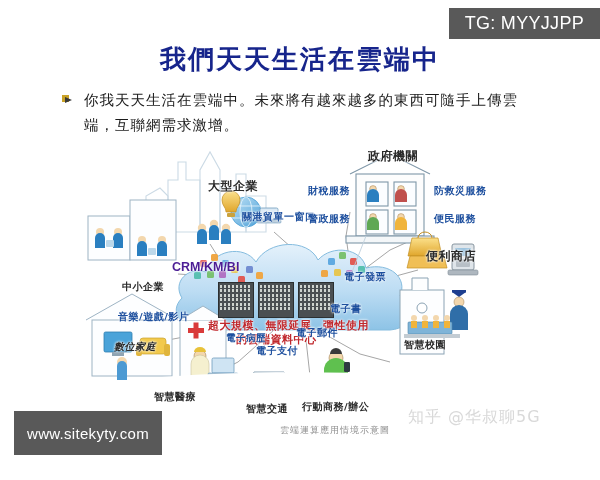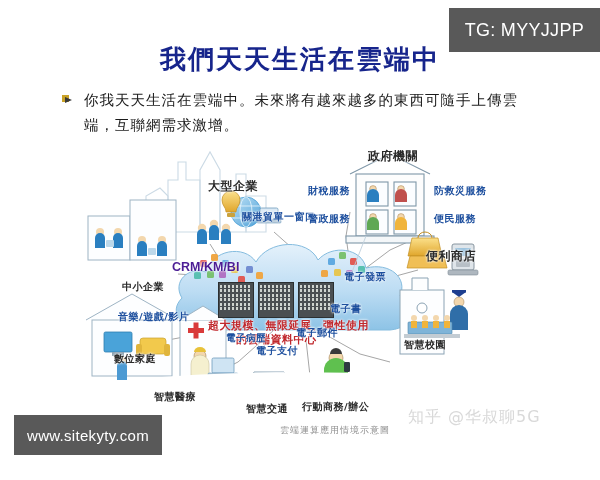--- a/index.html
+++ b/index.html
@@ -14,22 +14,22 @@
 
   
   .wm-box{
     position:absolute;
     background:#595959;
     color:#fff;
     font-family:"Liberation Sans",sans-serif;
     letter-spacing:.3px;
     display:flex;align-items:center;justify-content:center;
   }
-  #wm-tg{right:0;top:8px;height:44px;padding:0 16px;font-size:18px;}
-  #wm-site{left:14px;bottom:25px;height:28px;padding:6px 13px;font-size:15px;}
+  #wm-tg{right:0;top:8px;height:31px;padding:0 16px;font-size:18px;}
+  #wm-site{left:14px;bottom:25px;height:44px;padding:0 13px;font-size:15px;}
   #wm-zhihu{
     position:absolute;left:408px;top:407px;
     color:#d9d9d9;font-size:16px;
     font-family:"DejaVu Sans",sans-serif;
     white-space:nowrap;
     letter-spacing:1px;
   }
 
   
   #title{
@@ -363,21 +363,21 @@
     </div>
 
     <div class="dlabel red" style="left:148px;top:178px;font-size:11px;">超大規模、無限延展、彈性使用</div>
     <div class="dlabel red" style="left:176px;top:192px;font-size:11px;">的雲端資料中心</div>
 
     <div class="dlabel lg" style="left:148px;top:38px;">大型企業</div>
     <div class="dlabel md blue" style="left:182px;top:70px;">關港貿單一窗口</div>
     <div class="dlabel latin" style="left:112px;top:120px;">CRM/KM/BI</div>
     <div class="dlabel md" style="left:62px;top:140px;">中小企業</div>
     <div class="dlabel md blue" style="left:58px;top:170px;">音樂/遊戲/影片</div>
-    <div class="dlabel md" style="left:54px;top:212px;">數位家庭</div>
+    <div class="dlabel md" style="left:54px;top:200px;font-style:italic;">數位家庭</div>
     <div class="dlabel md" style="left:94px;top:250px;">智慧醫療</div>
     <div class="dlabel sm blue" style="left:166px;top:192px;">電子病歷</div>
     <div class="dlabel md" style="left:186px;top:262px;">智慧交通</div>
     <div class="dlabel md blue" style="left:196px;top:204px;">電子支付</div>
     <div class="dlabel md blue" style="left:236px;top:186px;">電子郵件</div>
     <div class="dlabel md blue" style="left:270px;top:162px;">電子書</div>
     <div class="dlabel md blue" style="left:284px;top:130px;">電子發票</div>
     <div class="dlabel md" style="left:242px;top:260px;">行動商務/辦公</div>
     <div class="dlabel md" style="left:344px;top:198px;">智慧校園</div>
     <div class="dlabel lg" style="left:366px;top:108px;">便利商店</div>

